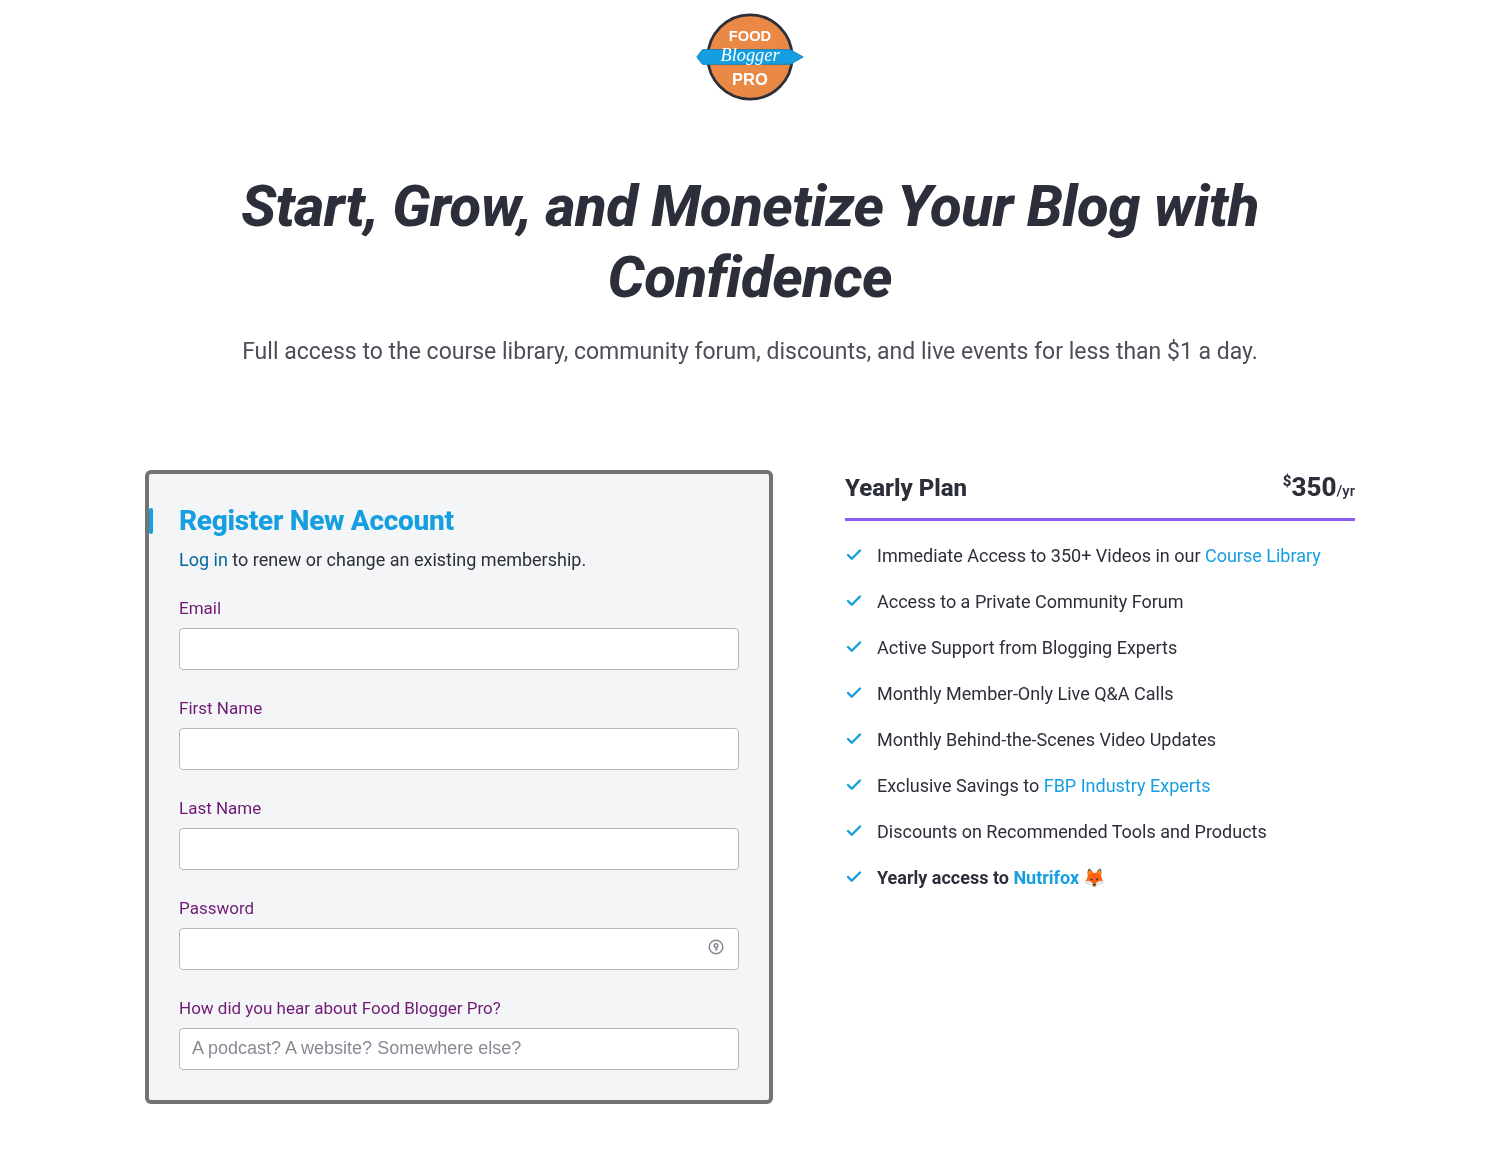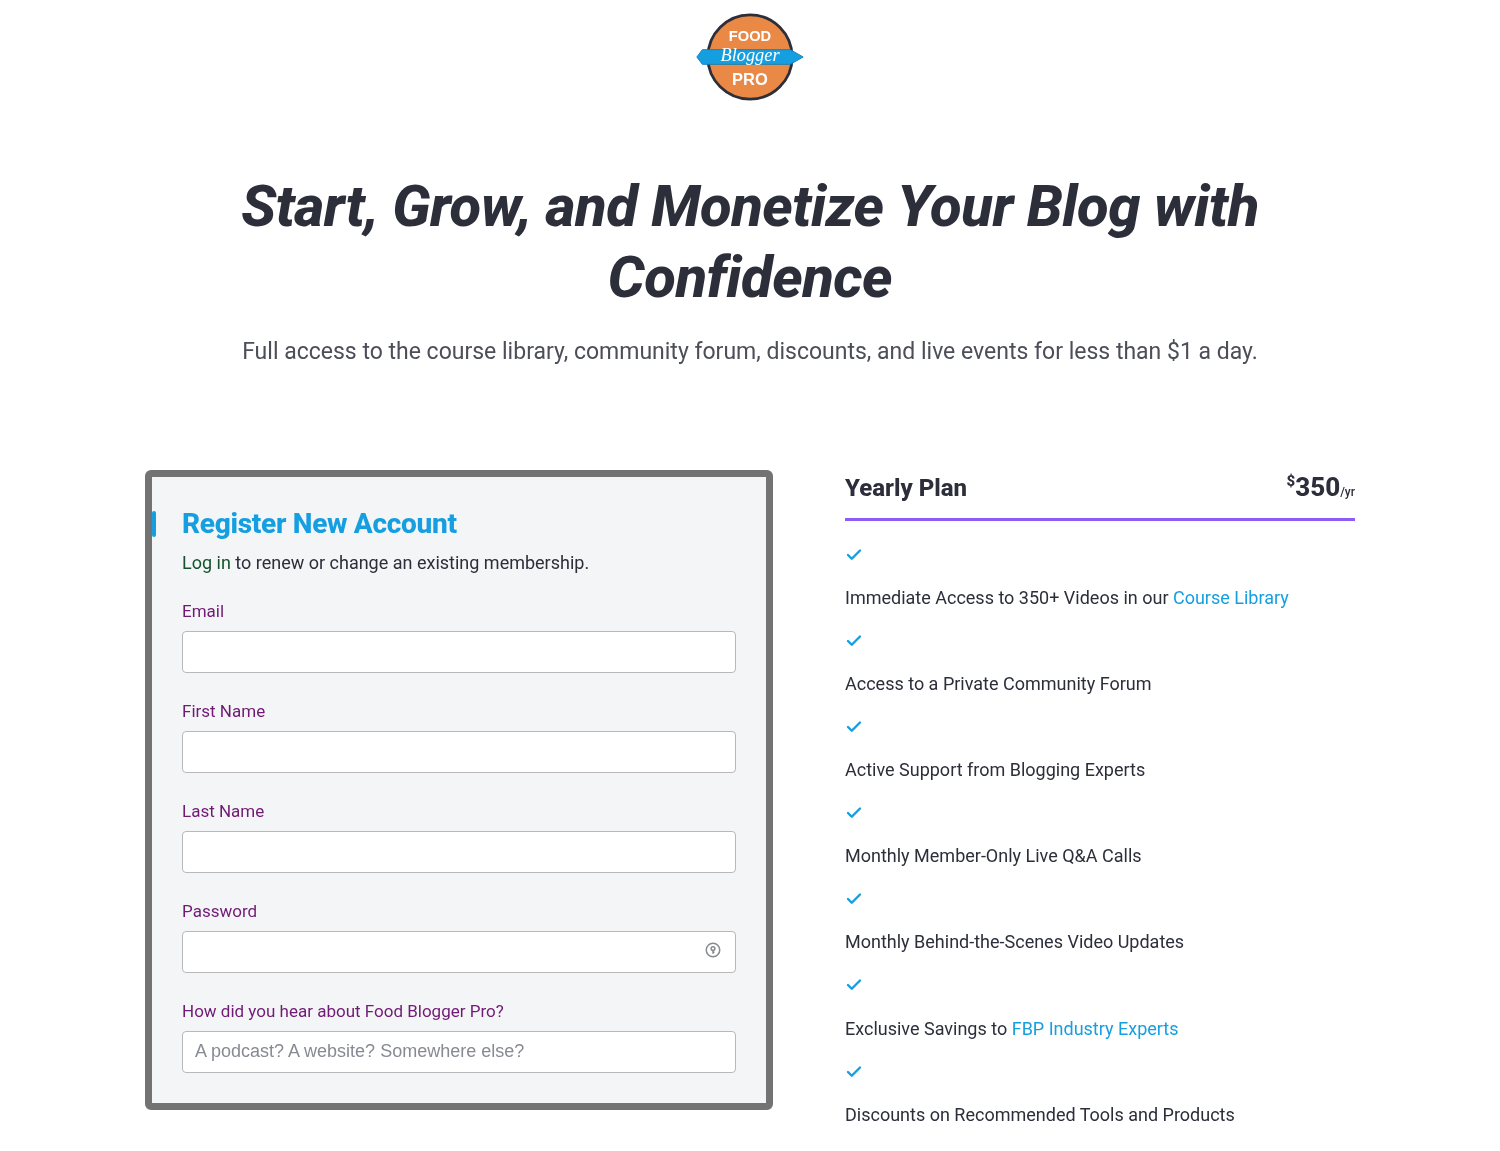--- a/index.html
+++ b/index.html
@@ -36,21 +36,21 @@
     }
     .columns {
       display: flex;
       gap: 72px;
       margin-top: 105px;
       align-items: flex-start;
     }
     .form-card {
       flex: 0 0 628px;
       background: #f4f5f6;
-      border: 7px solid #737373;
+      border: 4px solid #737373;
       border-radius: 6px;
       padding: 30px;
       position: relative;
     }
     .form-title-row {
       position: relative;
       margin-bottom: 12px;
     }
     .form-title-row::before {
       content: "";
@@ -66,21 +66,21 @@
       font-size: 28px;
       font-weight: 800;
       color: #169fe0;
       letter-spacing: -0.3px;
     }
     .login-row {
       font-size: 18px;
       color: #2c2e3a;
     }
     .login-row a {
-      color: #14532d;
+      color: #0369a1;
       text-decoration: none;
     }
     .field { margin-top: 28px; }
     .field label {
       display: block;
       font-size: 17px;
       color: #701a75;
       margin-bottom: 10px;
     }
     .field input[type="text"],
@@ -117,30 +117,29 @@
       font-size: 24px;
       font-weight: 800;
       color: #2c2e3a;
     }
     .plan-price {
       font-size: 26px;
       font-weight: 800;
       color: #2c2e3a;
     }
     .plan-price .dollar { font-size: 15px; vertical-align: super; font-weight: 800; }
-    .plan-price .per { font-size: 12px; font-weight: 500; }
+    .plan-price .per { font-size: 15px; font-weight: 500; }
     .features { margin-top: 22px; }
     .feat {
       display: flex;
       gap: 14px;
       font-size: 18px;
       color: #2c2e3a;
       line-height: 1.45;
       margin-bottom: 18px;
-      flex-direction: column;
     }
     .feat .check {
       flex: 0 0 18px;
       margin-top: 2px;
     }
     .feat a { color: #169fe0; text-decoration: none; }
     .feat-bold { font-weight: 700; }
     .fox { font-size: 18px; }
   </style>
 </head>

